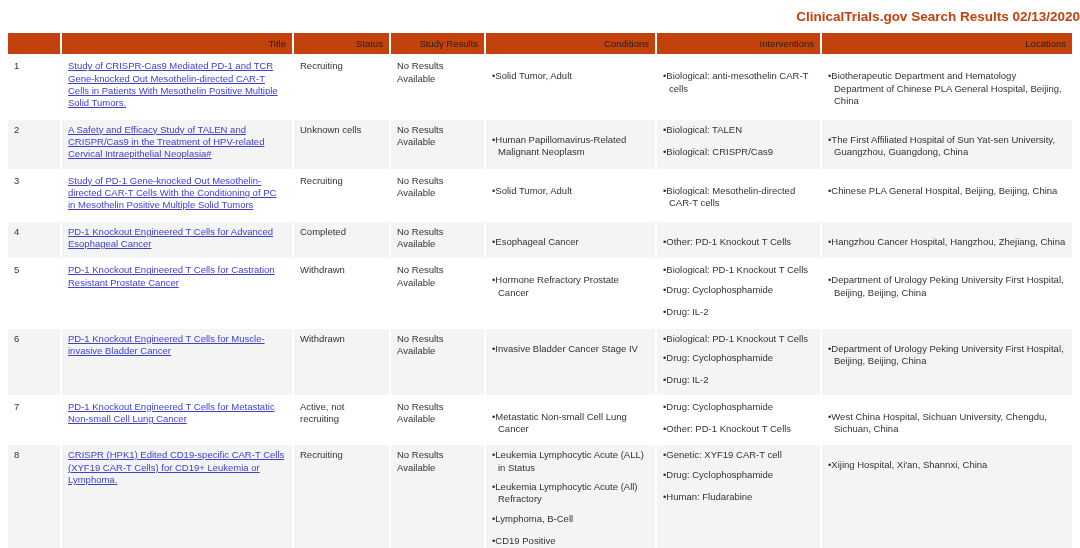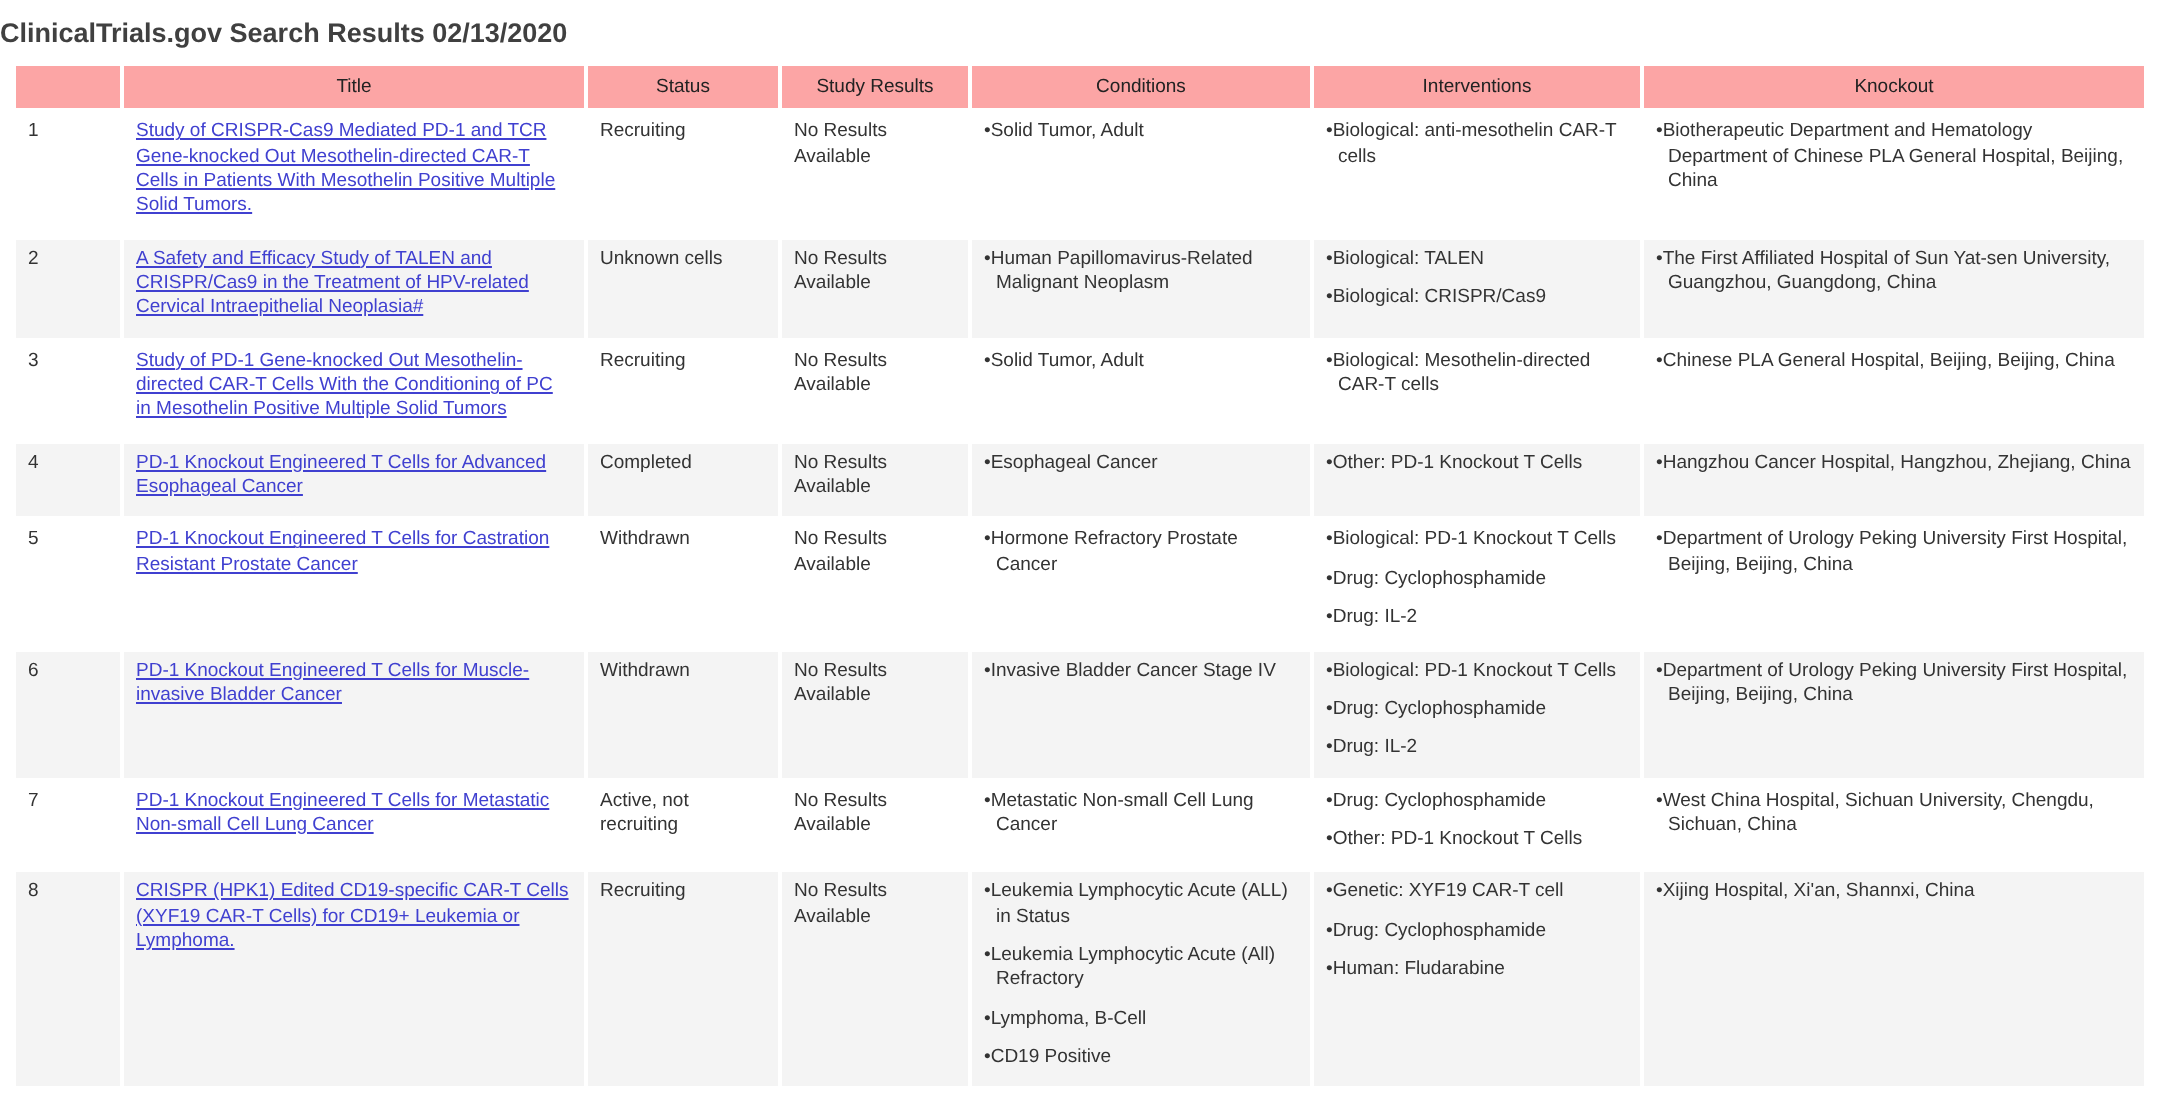--- a/index.html
+++ b/index.html
@@ -6,37 +6,37 @@
   html, body { margin: 0; padding: 0; background: #ffffff; }
   body {
     width: 1080px; height: 548px;
     font-family: "Liberation Sans", sans-serif;
     color: #333;
     overflow: hidden;
   }
   .page-title {
     font-size: 13.5px;
     font-weight: bold;
-    color: #404040;
-    text-align: left;
+    color: #c2410c;
+    text-align: right;
     margin: 9px 0 7px 0;
   }
   table.results {
     border-collapse: separate;
     border-spacing: 2px;
     table-layout: fixed;
     margin: 0 auto;
     width: 1066px;
     font-size: 9.5px;
     line-height: 1.3;
   }
   th {
-    background: #fca5a5;
+    background: #c2410c;
     font-weight: normal;
-    text-align: center;
+    text-align: right;
     color: #222;
     padding: 5px 6px 4px 6px;
     vertical-align: middle;
     height: 18px;
   }
   td {
     vertical-align: top;
     padding: 4px 6px 8px 6px;
     background: #ffffff;
   }
@@ -45,21 +45,21 @@
   a.trial-link {
     color: #4040d0;
     text-decoration: underline;
     text-align: center;
   }
   .li {
     padding-left: 6px;
     text-indent: -6px;
     margin-bottom: 7px;
   }
-  .li:last-child { margin-bottom: 0; }
+  .li:last-child { margin-bottom: 0; margin-top: 10px; }
   .li::before { content: "\2022"; }
 </style>
 </head>
 <body>
 
 <div class="page-title">ClinicalTrials.gov Search Results 02/13/2020</div>
 
 <table class="results">
   <colgroup>
     <col style="width:52px">
@@ -71,21 +71,21 @@
       <col style="width:250px">
   </colgroup>
   <thead>
     <tr>
       <th></th>
       <th>Title</th>
       <th>Status</th>
       <th>Study Results</th>
       <th>Conditions</th>
       <th>Interventions</th>
-      <th>Knockout</th>
+      <th>Locations</th>
     </tr>
   </thead>
   <tbody>
       <tr>
         <td class="num">1</td>
         <td><a href="#" class="trial-link">Study of CRISPR-Cas9 Mediated PD-1 and TCR Gene-knocked Out Mesothelin-directed CAR-T Cells in Patients With Mesothelin Positive Multiple Solid Tumors.</a></td>
         <td>Recruiting</td>
         <td>No Results Available</td>
         <td>
           <div class="li">Solid Tumor, Adult</div>

